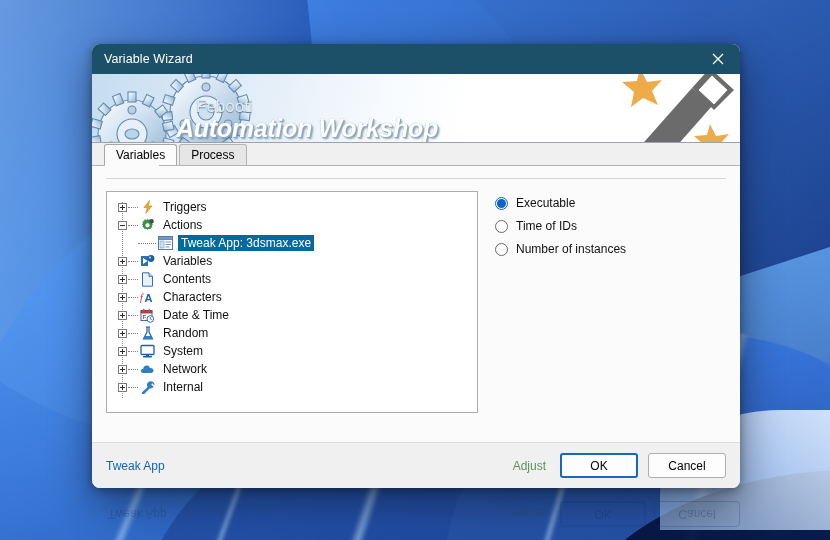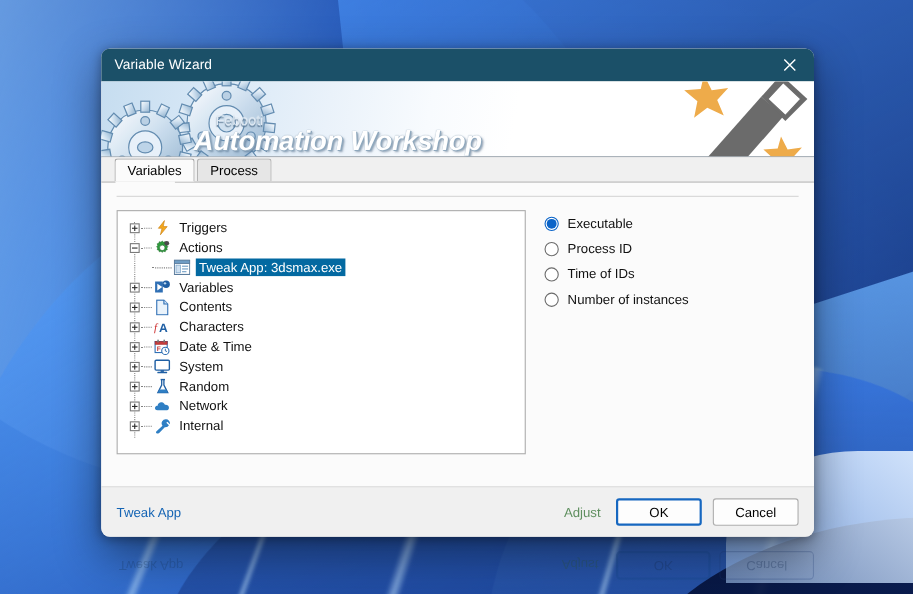--- a/index.html
+++ b/index.html
@@ -139,21 +139,21 @@
     border-bottom: 1px solid #9aa3ac;
   }
   .banner .gears { position:absolute; left: -4px; top: -22px; opacity:.95; }
   .banner .wand  { position:absolute; right: -6px; top: -12px; }
   .banner-text {
     position: absolute; left: 84px; bottom: 1px;
     line-height: 1;
   }
   .brand-small {
     position: absolute; left: 104px; bottom: 25px;
-    font-size: 13px; color: #dfe9f3;
+    font-size: 17px; color: #dfe9f3;
     text-shadow: 0 1px 1px rgba(70,100,130,.75), 0 0 2px rgba(255,255,255,.4);
     font-family: "Liberation Sans", sans-serif;
   }
   .brand-big {
     font-size: 25px; font-weight: bold; font-style: italic;
     color: #ffffff;
     letter-spacing: -0.3px;
     text-shadow: 1px 1px 0 #8fa8bd, 2px 2px 2px rgba(60,90,120,.55), 0 0 1px #7e97ad;
     white-space: nowrap;
   }
@@ -541,45 +541,45 @@
                 <path d="M10.3 9 L10.3 11 L11.8 11.6" stroke="#2f6fb4" stroke-width=".9" fill="none"></path>
               </svg>
             </span>
             <span class="lbl">Date &amp; Time</span>
           </div>
 
           <div class="node">
             <span class="expander plus"></span>
             <span class="dots"></span>
             <span class="ico">
+              <svg width="14" height="15" viewBox="0 0 14 15">
+                <path d="M5 1 L9 1 M6 1 L6 6 L2.5 13 L11.5 13 L8 6 L8 1" fill="none" stroke="#1f5fa4" stroke-width="1.2"></path>
+                <path d="M4 10 L10 10 L11.5 13 L2.5 13 Z" fill="#2f7fc4"></path>
+              </svg>
+            </span>
+            <span class="lbl">Random</span>
+          </div>
+
+          <div class="node">
+            <span class="expander plus"></span>
+            <span class="dots"></span>
+            <span class="ico">
               <svg width="15" height="14" viewBox="0 0 15 14">
                 <rect x="1" y="1.5" width="13" height="9" rx="1" fill="#ffffff" stroke="#1f5fa4" stroke-width="1.3"></rect>
                 <rect x="6" y="10.5" width="3" height="1.6" fill="#1f5fa4"></rect>
                 <rect x="3" y="12" width="9" height="1.4" rx=".6" fill="#1f5fa4"></rect>
               </svg>
             </span>
             <span class="lbl">System</span>
           </div>
 
           <div class="node">
             <span class="expander plus"></span>
             <span class="dots"></span>
             <span class="ico">
-              <svg width="14" height="15" viewBox="0 0 14 15">
-                <path d="M5 1 L9 1 M6 1 L6 6 L2.5 13 L11.5 13 L8 6 L8 1" fill="none" stroke="#1f5fa4" stroke-width="1.2"></path>
-                <path d="M4 10 L10 10 L11.5 13 L2.5 13 Z" fill="#2f7fc4"></path>
-              </svg>
-            </span>
-            <span class="lbl">Random</span>
-          </div>
-
-          <div class="node">
-            <span class="expander plus"></span>
-            <span class="dots"></span>
-            <span class="ico">
               <svg width="15" height="12" viewBox="0 0 15 12">
                 <path d="M3.3 10 C1.2 10 .4 8.4 1.1 7 C1.6 6 2.7 5.7 3.3 5.8 C3.4 3.6 5.2 2.4 7 2.6 C8.6 2.8 9.6 3.9 9.9 5 C11.9 4.6 13.6 5.9 13.6 7.6 C13.6 9.2 12.4 10 11 10 Z" fill="#2f7fc4"></path>
               </svg>
             </span>
             <span class="lbl">Network</span>
           </div>
 
           <div class="node">
             <span class="expander plus"></span>
             <span class="dots"></span>
@@ -590,24 +590,20 @@
               </svg>
             </span>
             <span class="lbl">Internal</span>
           </div>
         </div>
 
         <div class="radios">
           <label class="radio-row">
             <span class="radio checked"></span>
             <span class="radio-label">Executable</span>
-          </label>
-          <label class="radio-row">
-            <span class="radio"></span>
-            <span class="radio-label">Process ID</span>
           </label>
           <label class="radio-row">
             <span class="radio"></span>
             <span class="radio-label">Time of IDs</span>
           </label>
           <label class="radio-row">
             <span class="radio"></span>
             <span class="radio-label">Number of instances</span>
           </label>
         </div>

